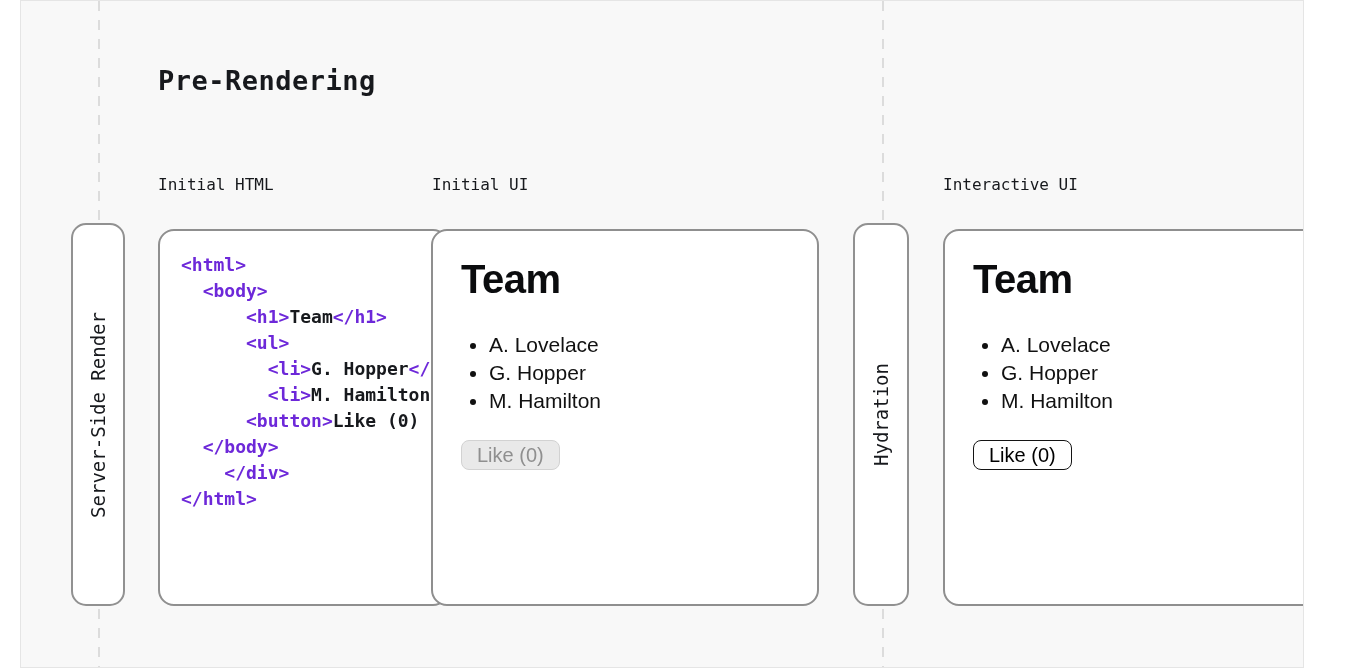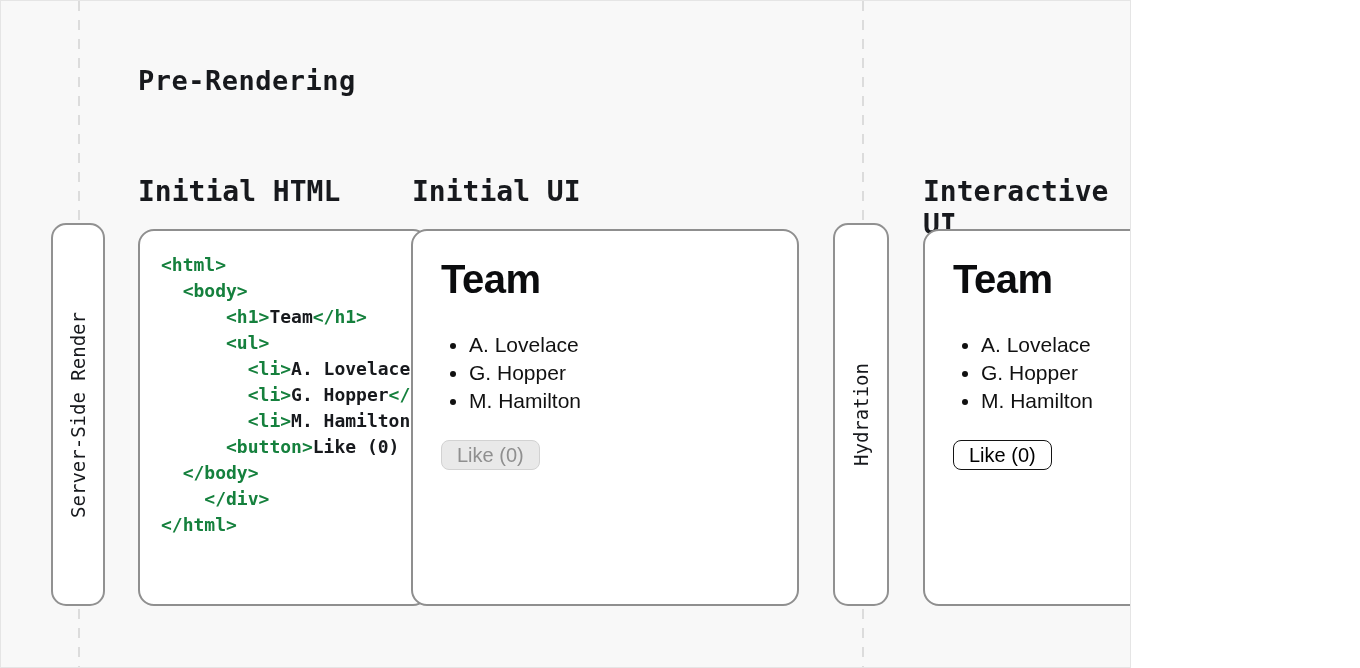--- a/index.html
+++ b/index.html
@@ -1,25 +1,26 @@
 <!DOCTYPE html>
 <html><head>
 <meta charset="utf-8">
 <style>
   * { margin: 0; padding: 0; box-sizing: border-box; }
   html,body { background: #fff; }
   .canvas {
     position: relative;
-    width: 1131px;
+    width: 1284px;
     height: 668px;
     background: #f8f8f8;
     border: 1px solid #e5e5e5;
     overflow: hidden;
     font-family: "DejaVu Sans Mono", monospace;
     color: #17191d;
+    margin-left: 20px;
   }
   .dash-line {
     position: absolute;
     top: 0; bottom: 0;
     width: 2px;
     background: repeating-linear-gradient(to bottom, #dcdcdc 0 10px, transparent 10px 19px);
     z-index: 0;
   }
   .dash-left  { left: 77px; }
   .dash-right { left: 861px; }
@@ -28,22 +29,22 @@
     position: absolute;
     left: 137px; top: 64px;
     font-size: 27px;
     font-weight: bold;
     letter-spacing: 0.5px;
     z-index: 1;
   }
   .col-label {
     position: absolute;
     top: 174px;
-    font-size: 28px;
-    font-weight: bold;
+    font-size: 16px;
+    font-weight: normal;
     z-index: 1;
   }
   .label-initial-html   { left: 137px; }
   .label-initial-ui     { left: 411px; }
   .label-interactive-ui { left: 922px; }
 
   .pill {
     position: absolute;
     top: 222px;
     height: 383px;
@@ -78,21 +79,21 @@
     z-index: 1;
   }
   .code-line {
     white-space: pre;
     font-family: "DejaVu Sans Mono", monospace;
     font-size: 18px;
     line-height: 26px;
     font-weight: 600;
     color: #17191d;
   }
-  .code-tag  { color: #15803d; }
+  .code-tag  { color: #6d28d9; }
   .code-text { color: #17191d; }
 
   .ui-panel {
     position: absolute;
     top: 228px;
     width: 388px; height: 377px;
     background: #fff;
     border: 2px solid #8f8f8f;
     border-radius: 16px;
     padding: 28px 0 0 28px;
@@ -158,21 +159,20 @@
   <div class="pill pill-ssr">
     <span>Server-Side Render</span>
   </div>
 
   <div class="code-panel">
     <div>
         <div class="code-line"><span class="code-tag">&lt;html&gt;</span></div>
         <div class="code-line"><span class="code-text">  </span><span class="code-tag">&lt;body&gt;</span></div>
         <div class="code-line"><span class="code-text">      </span><span class="code-tag">&lt;h1&gt;</span><span class="code-text">Team</span><span class="code-tag">&lt;/h1&gt;</span></div>
         <div class="code-line"><span class="code-text">      </span><span class="code-tag">&lt;ul&gt;</span></div>
-        <div class="code-line"><span class="code-text">        </span><span class="code-tag">&lt;li&gt;</span><span class="code-text">A. Lovelace</span></div>
         <div class="code-line"><span class="code-text">        </span><span class="code-tag">&lt;li&gt;</span><span class="code-text">G. Hopper</span><span class="code-tag">&lt;/</span></div>
         <div class="code-line"><span class="code-text">        </span><span class="code-tag">&lt;li&gt;</span><span class="code-text">M. Hamilton</span></div>
         <div class="code-line"><span class="code-text">      </span><span class="code-tag">&lt;button&gt;</span><span class="code-text">Like (0)</span></div>
         <div class="code-line"><span class="code-text">  </span><span class="code-tag">&lt;/body&gt;</span></div>
         <div class="code-line"><span class="code-text">    </span><span class="code-tag">&lt;/div&gt;</span></div>
         <div class="code-line"><span class="code-tag">&lt;/html&gt;</span></div>
       </div>
   </div>
 
   <div class="ui-panel panel-initial-ui">

